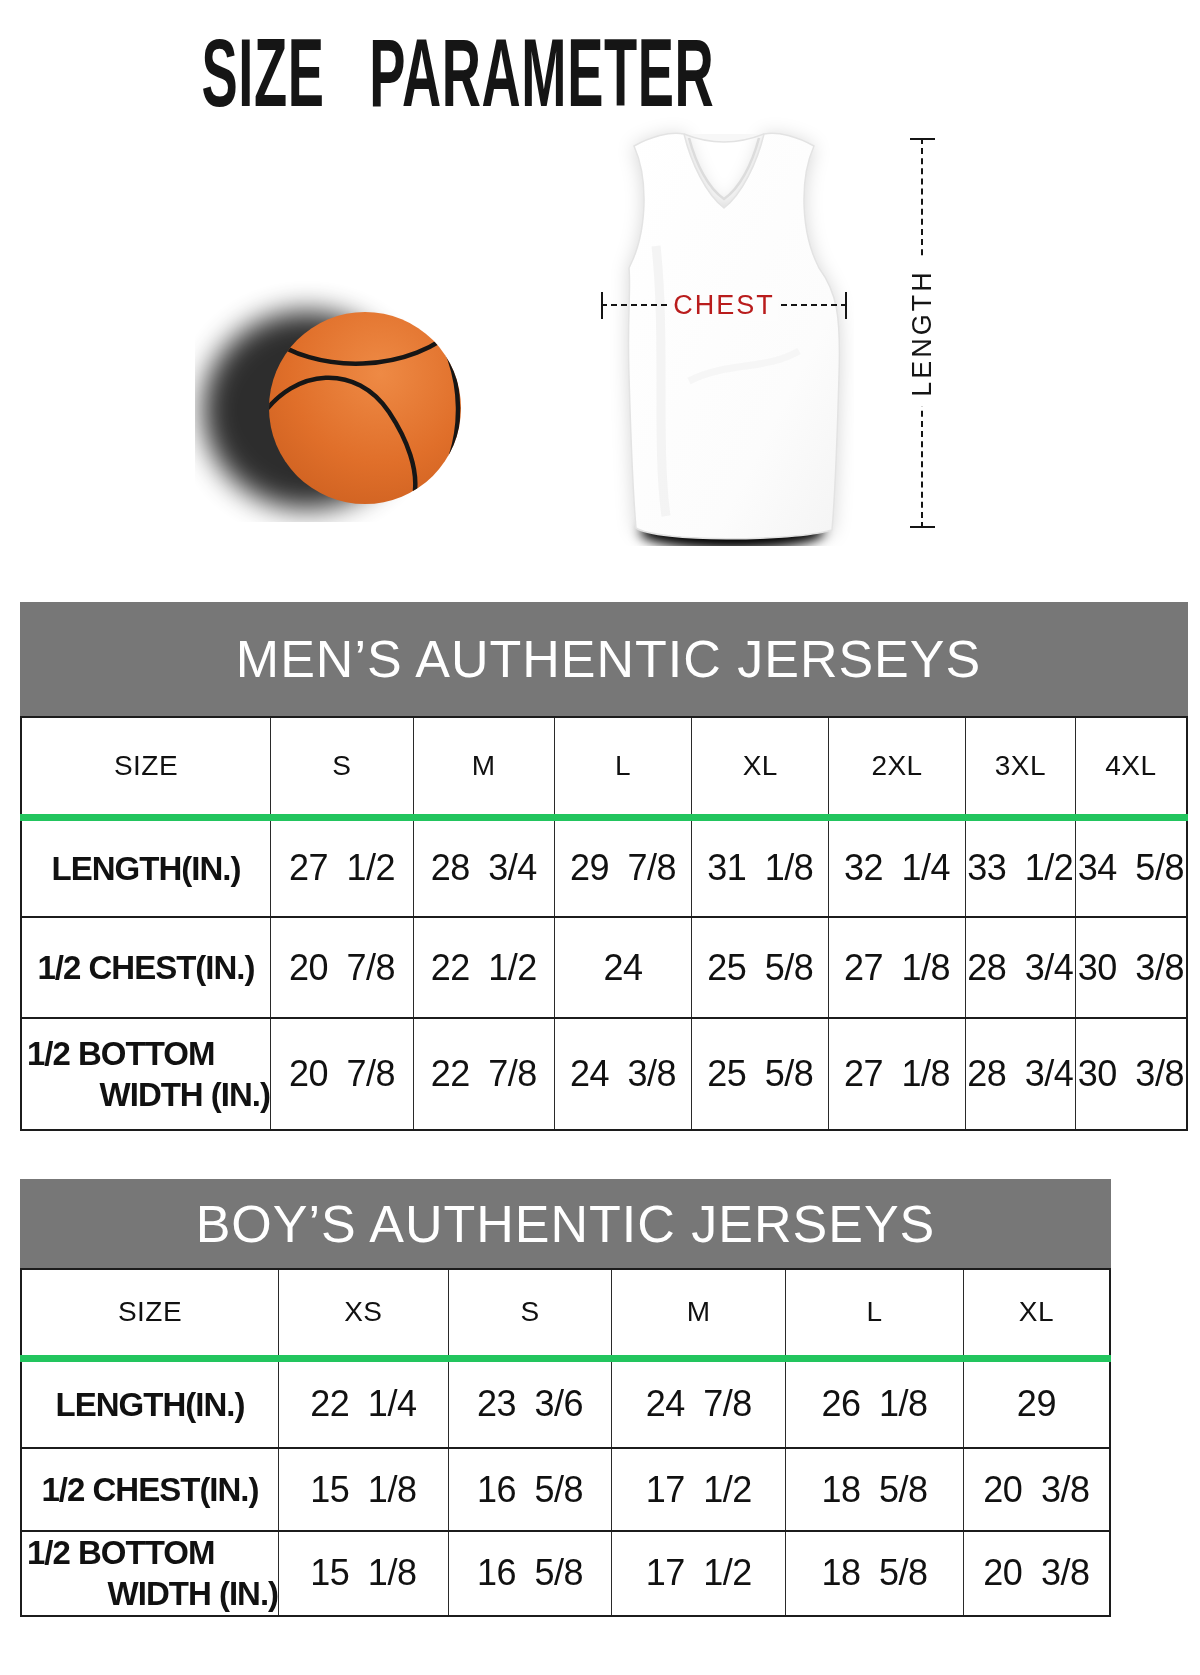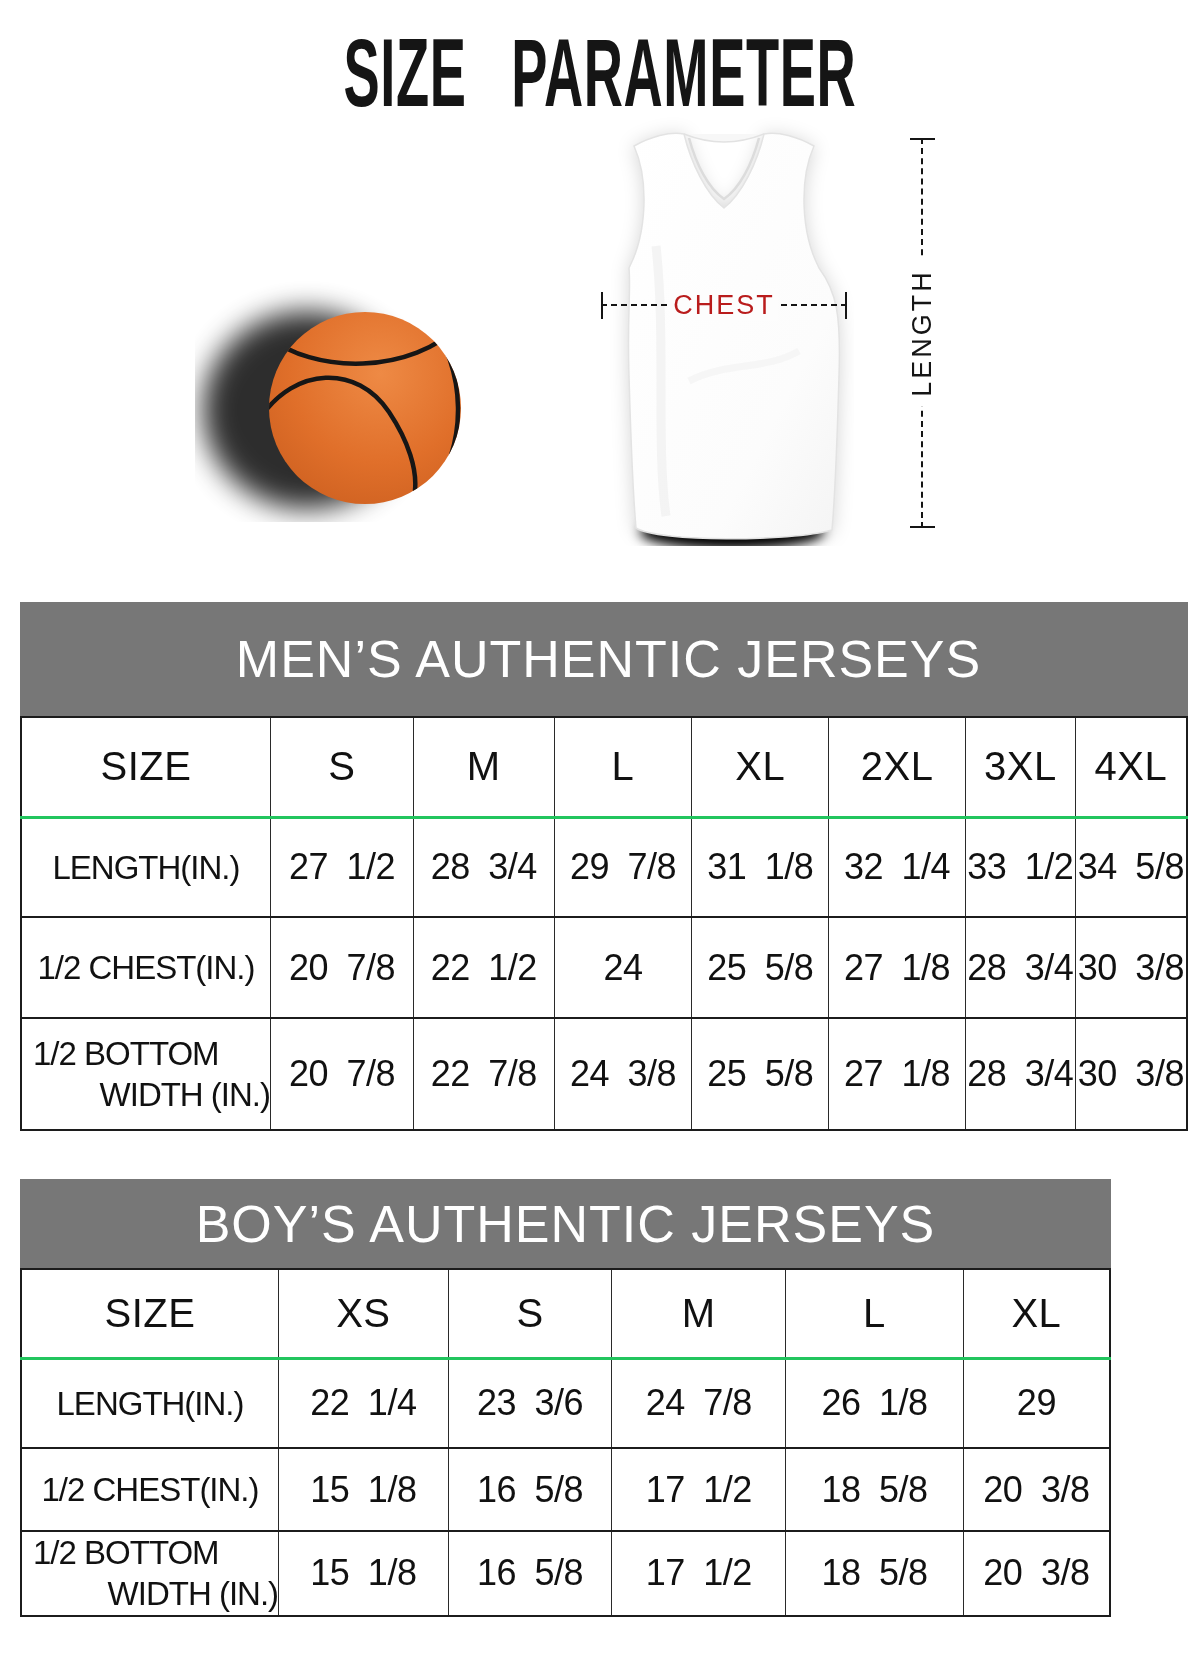--- a/index.html
+++ b/index.html
@@ -1,21 +1,21 @@
 <!DOCTYPE html>
 <html><head>
 <meta charset="utf-8">
 <style>
   html,body{margin:0;padding:0;background:#ffffff;}
   .page{
     position:relative;width:1200px;height:1675px;background:#ffffff;overflow:hidden;
     font-family:"Liberation Sans",sans-serif;color:#111;
   }
   
-  .title-wrap{position:absolute;top:24px;left:0;width:1200px;display:flex;justify-content:center;}
+  .title-wrap{position:absolute;top:24px;left:0;width:1200px;display:flex;justify-content:flex-start;}
   .title{
     font-size:97px;font-weight:bold;line-height:1;color:#151515;white-space:nowrap;
     transform:scale(0.56,1);transform-origin:center top;
     letter-spacing:1px;word-spacing:52px;
   }
   
   .ball-svg{position:absolute;left:195px;top:272px;width:290px;height:250px;}
   .jersey-svg{position:absolute;left:594px;top:116px;width:260px;height:430px;}
   .chest-line{position:absolute;left:601px;top:304px;width:246px;height:0;border-top:2px dashed #151515;}
   .chest-line::before,.chest-line::after{
@@ -49,25 +49,25 @@
   .banner span{color:#ffffff;font-size:52px;letter-spacing:1px;white-space:nowrap;}
   table.grid{
     width:100%;border-collapse:collapse;table-layout:fixed;background:#ffffff;
     border:2px solid #1c1c1c;
   }
   table.grid td{
     border-left:1px solid #2a2a2a;border-right:1px solid #2a2a2a;
     border-top:2px solid #1c1c1c;border-bottom:2px solid #1c1c1c;
     vertical-align:middle;text-align:center;padding:0;overflow:hidden;
   }
-  tr.hrow td{font-size:40px;letter-spacing:0.5px;border-bottom:3px solid #22c55e;}
+  tr.hrow td{font-size:28px;letter-spacing:0.5px;border-bottom:7px solid #22c55e;}
   td.vcell{font-size:36px;word-spacing:9px;letter-spacing:-0.5px;}
-  td.lcell{font-size:33px;letter-spacing:-1px;}
+  td.lcell{font-size:33px;letter-spacing:-1px;font-weight:bold;}
   td.lcell .l1,td.lcell .l2{display:block;line-height:1.25;}
-  td.lcell.left{text-align:left;padding-left:11px;}
+  td.lcell.left{text-align:left;padding-left:5px;}
   td.lcell.left .l2{margin-left:16px;text-align:right;}
   .rm-h{height:100px;} .rm-0{height:100px;} .rm-1{height:101px;} .rm-2{height:112px;}
   .rb-h{height:89px;}  .rb-0{height:90px;}  .rb-1{height:83px;}  .rb-2{height:76px;}
 </style>
 </head>
 <body>
 
 <div class="page">
 
   <div class="title-wrap">

